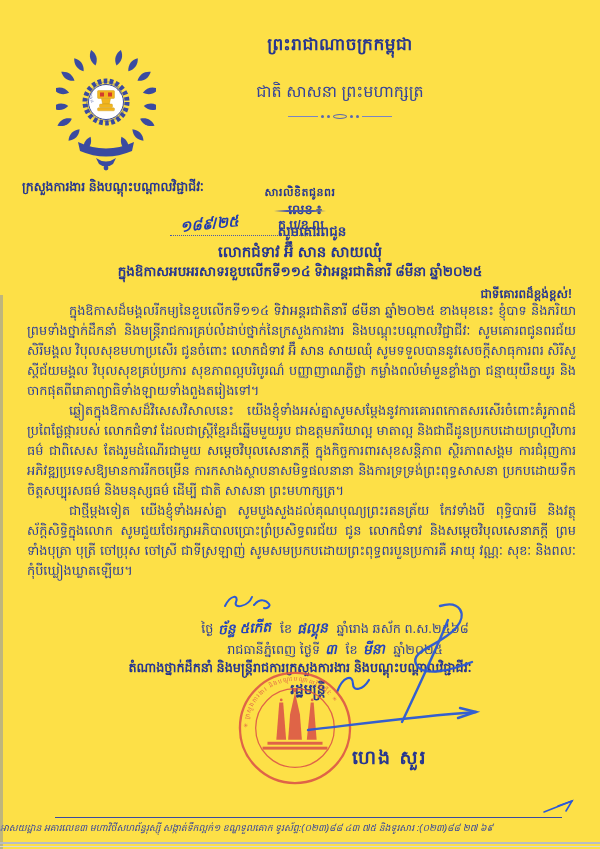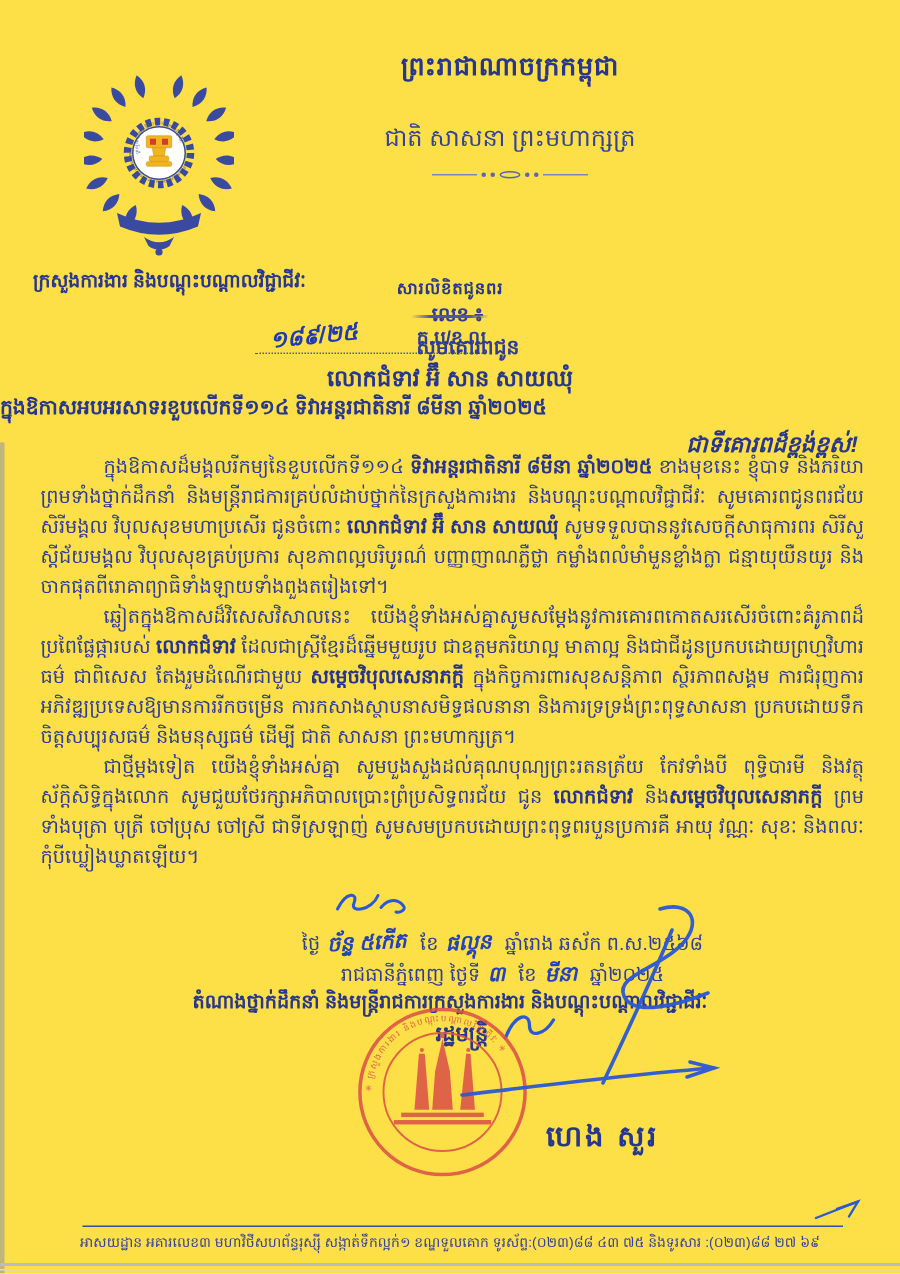--- a/index.html
+++ b/index.html
@@ -31,49 +31,49 @@
   .ref-suffix { position:absolute; right:-2px; top:-3px; font-size:12.5px;font-weight:bold; }
   
   .doc-title { position:absolute; top:185px; left:0; width:100%; text-align:center;
                font-size:11px; font-weight:bold; color:#27368f; letter-spacing:.5px; }
   .title-rule { position:absolute; top:210px; left:50%; width:52px; height:2px; margin-left:-26px;
                 background:linear-gradient(90deg, transparent, #4a57a8 25%, #4a57a8 75%, transparent); }
   .salutation { position:absolute; top:223px; left:12px; width:100%; text-align:center;
                 font-size:13.5px; font-weight:bold; }
   .recipient  { position:absolute; top:242px; left:0; width:100%; text-align:center;
                 font-size:15px; font-weight:bold; color:#27368f; }
-  .occasion   { position:absolute; top:263px; left:0; width:100%; 
+  .occasion   { position:absolute; top:263px; left:0; width:100%; text-align:center;
                 font-size:13.5px; font-weight:bold; color:#27368f; }
-  .honorific  { position:absolute; top:286px; right:28px; font-size:15px;
-                font-weight:bold; font-style:italic; color:#27368f; }
+  .honorific  { position:absolute; top:286px; right:28px; font-size:12px;
+                font-weight:bold; color:#27368f; }
   
   .body-text { position:absolute; top:301px; left:27px; width:549px;
                font-size:12.9px; line-height:20px; text-align:justify; color:#2d3d99; }
   .body-text p { text-indent:42px; }
-  .b { font-weight:bold; color:#26348f; }
+  .b { font-weight:normal; color:#26348f; }
   .hand { display:inline-block; font-style:italic; font-weight:bold; color:#2443bb;
           transform:rotate(-3deg); margin:0 5px; font-size:1.08em; }
   
   .date-block { position:absolute; top:618px; left:130px; width:410px; text-align:center;
                 font-size:12.8px; line-height:20px; }
   .rep-line { position:absolute; top:659px; left:0; width:100%; text-align:center;
               font-size:12.8px; font-weight:bold; color:#27368f; }
   .minister-title { position:absolute; top:680px; left:8px; width:600px; text-align:center;
                     font-size:14px; font-weight:bold; color:#27368f; }
   .stamp { position:absolute; top:669px; left:236px; width:118px; height:118px; }
   .signature-svg { position:absolute; top:598px; left:290px; width:210px; height:150px; }
   .minister-flourish { position:absolute; top:672px; left:333px; width:40px; height:26px; }
   .p4-squiggle { position:absolute; top:589px; left:222px; width:52px; height:24px; }
-  .signer-name { position:absolute; top:745px; left:364px; font-size:19px; font-weight:bold;
+  .signer-name { position:absolute; top:745px; left:352px; font-size:19px; font-weight:bold;
                  letter-spacing:2px; color:#27368f; }
   
   .footer-rule { position:absolute; top:817px; left:55px; width:507px; height:1.3px; background:#3a4aa0; }
   .footer-mark { position:absolute; top:797px; left:542px; width:34px; height:18px; }
-  .footer-text { position:absolute; top:822px; left:0; width:100%; text-align:center;
-                 font-size:9.3px; color:#33429c; }
+  .footer-text { position:absolute; top:822px; left:0; width:100%; 
+                 font-size:9.3px; font-style:italic; color:#33429c; }
   .scan-left  { position:absolute; top:295px; left:0; width:2.5px; height:554px; background:#8e93a8; opacity:.55; }
   .scan-bot1  { position:absolute; top:842px; left:0; width:600px; height:2px; background:#b9bcc4; }
   .scan-bot2  { position:absolute; top:846px; left:0; width:600px; height:1px; background:#d6d8de; }
 </style>
 </head>
 <body>
 
 <div class="page">
 
   <div class="header-center">

